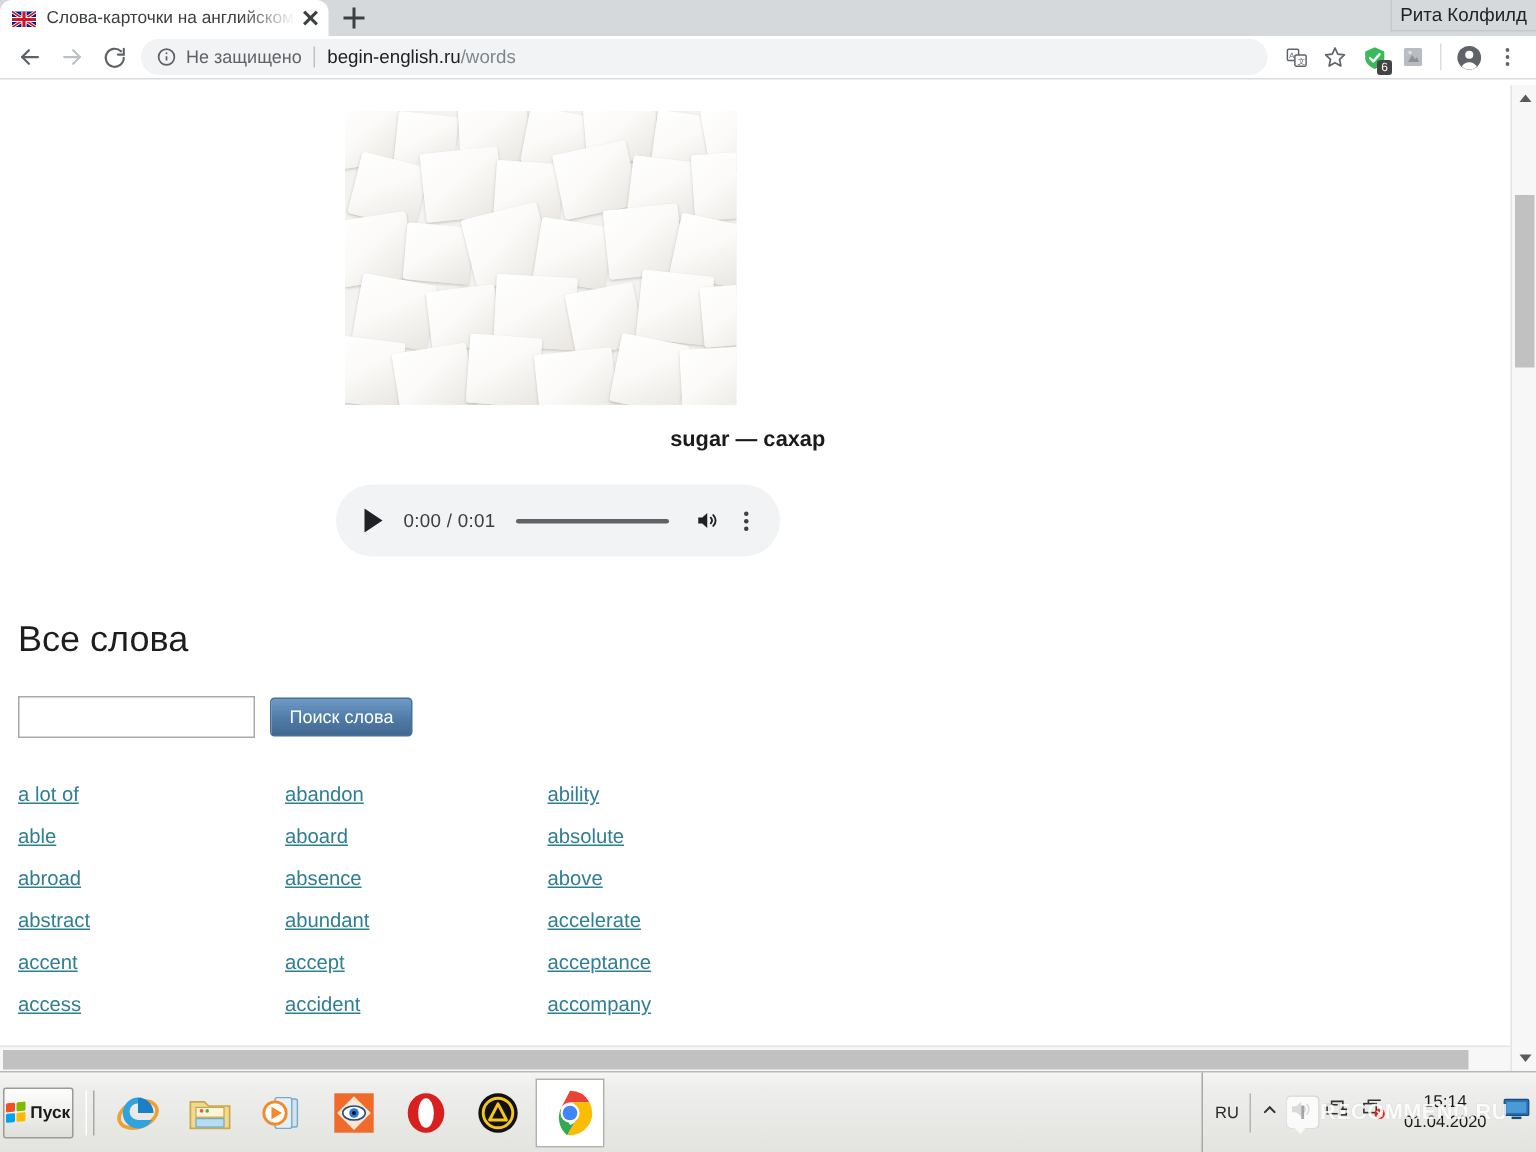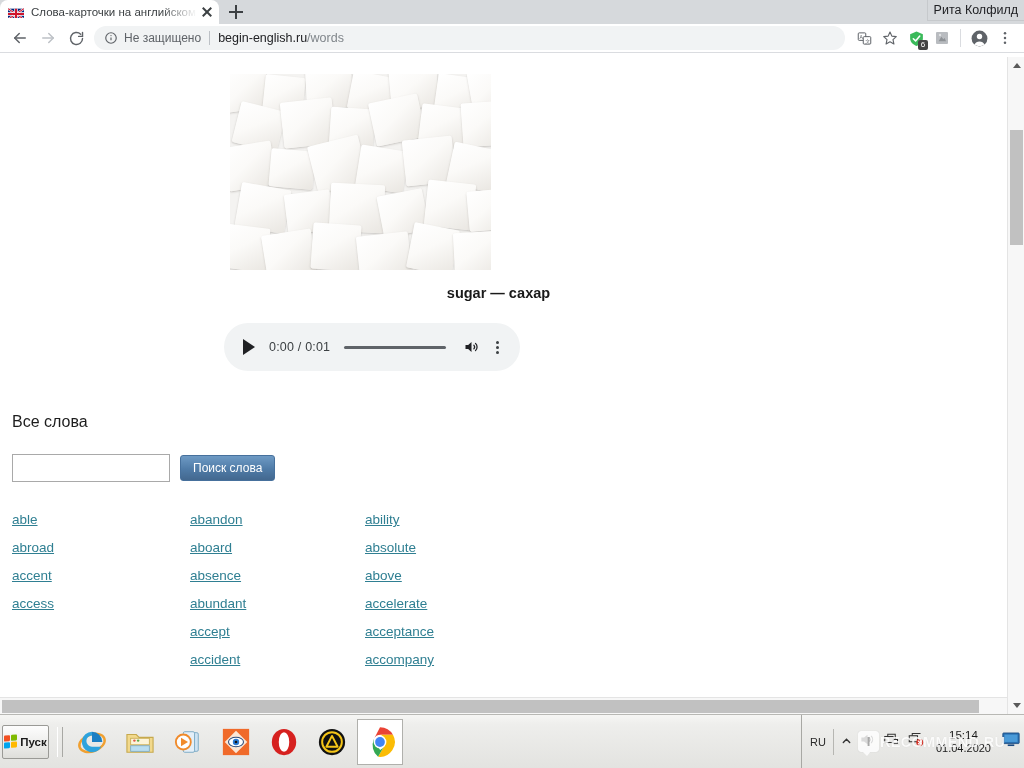--- a/index.html
+++ b/index.html
@@ -210,21 +210,21 @@
   }
   .a-vol { width: 22px; height: 22px; display: flex; align-items: center; justify-content: center; flex: 0 0 auto; }
   .a-more {
     width: 18px; height: 22px;
     display: flex; flex-direction: column; align-items: center; justify-content: center;
     gap: 2px; flex: 0 0 auto; margin-left: 6px;
   }
   .a-more i { width: 3px; height: 3px; background: #3c4043; border-radius: 50%; display: block; }
 
   .h-all {
-    font-size: 16px;
+    font-size: 24px;
     color: #1d1d1d;
     font-weight: normal;
     margin-top: 42px;
     margin-left: 0;
   }
 
   .searchrow { display: flex; align-items: center; margin-top: 23px; }
   .search-input {
     width: 158px; height: 28px;
     border: 1px solid #a9a9a9;
@@ -587,22 +587,24 @@
 
       <div class="h-all">Все слова</div>
 
       <div class="searchrow">
         <input class="search-input" type="text" placeholder="" style="">
         <button class="search-btn">Поиск слова</button>
       </div>
 
       <div class="words">
         <div class="wcol">
+          <a class="word">a lot of</a>
           <a class="word">able</a>
           <a class="word">abroad</a>
+          <a class="word">abstract</a>
           <a class="word">accent</a>
           <a class="word">access</a>
         </div>
         <div class="wcol">
           <a class="word">abandon</a>
           <a class="word">aboard</a>
           <a class="word">absence</a>
           <a class="word">abundant</a>
           <a class="word">accept</a>
           <a class="word">accident</a>

